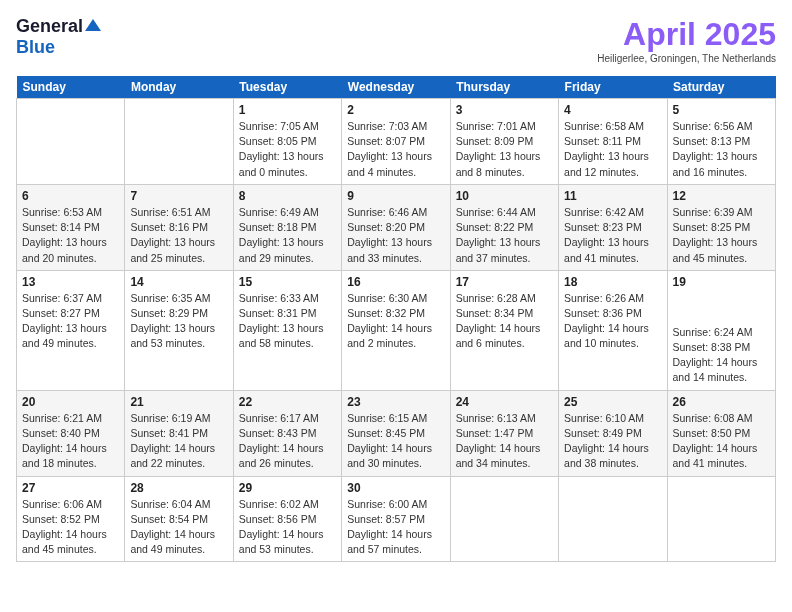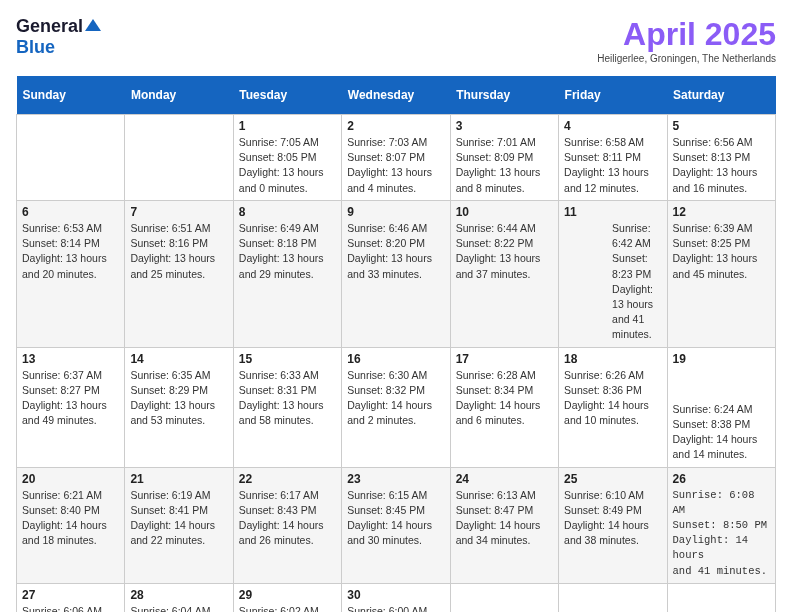--- a/index.html
+++ b/index.html
@@ -49,21 +49,21 @@
     }
     table {
       width: 100%;
       border-collapse: collapse;
       font-size: 11px;
     }
     thead th {
       background-color: #1565c0;
       color: #fff;
       text-align: left;
-      padding: 12px 6px;
+      padding: 4px 6px;
       font-size: 12px;
       font-weight: bold;
     }
     tbody td {
       border: 1px solid #ccc;
       vertical-align: top;
       padding: 4px 5px;
       min-height: 75px;
       height: 75px;
       width: 14.28%;
@@ -197,21 +197,21 @@
         </td>
         <td>
           <span class="day-num">10</span>
           <div class="day-info" style="white-space: pre-line;">Sunrise: 6:44 AM
 Sunset: 8:22 PM
 Daylight: 13 hours
 and 37 minutes.</div>
         </td>
         <td>
           <span class="day-num">11</span>
-          <div class="day-info" style="white-space: pre-line; margin-left: 48px;">Sunrise: 6:42 AM
+          <div class="day-info" style="white-space: pre-line;">Sunrise: 6:42 AM
 Sunset: 8:23 PM
 Daylight: 13 hours
 and 41 minutes.</div>
         </td>
         <td>
           <span class="day-num">12</span>
           <div class="day-info" style="white-space: pre-line;">Sunrise: 6:39 AM
 Sunset: 8:25 PM
 Daylight: 13 hours
 and 45 minutes.</div>
@@ -293,34 +293,34 @@
         <td>
           <span class="day-num">23</span>
           <div class="day-info" style="white-space: pre-line;">Sunrise: 6:15 AM
 Sunset: 8:45 PM
 Daylight: 14 hours
 and 30 minutes.</div>
         </td>
         <td>
           <span class="day-num">24</span>
           <div class="day-info" style="white-space: pre-line;">Sunrise: 6:13 AM
-Sunset: 8:47 PM
+Sunset: 1:47 PM
 Daylight: 14 hours
 and 34 minutes.</div>
         </td>
         <td>
           <span class="day-num">25</span>
           <div class="day-info" style="white-space: pre-line;">Sunrise: 6:10 AM
 Sunset: 8:49 PM
 Daylight: 14 hours
 and 38 minutes.</div>
         </td>
         <td>
           <span class="day-num">26</span>
-          <div class="day-info" style="white-space: pre-line; font-family: Liberation Mono, monospace;">Sunrise: 6:08 AM
+          <div class="day-info" style="white-space: pre-line;">Sunrise: 6:08 AM
 Sunset: 8:50 PM
 Daylight: 14 hours
 and 41 minutes.</div>
         </td>
       </tr>
       <tr>
         <td>
           <span class="day-num">27</span>
           <div class="day-info" style="white-space: pre-line;">Sunrise: 6:06 AM
 Sunset: 8:52 PM

